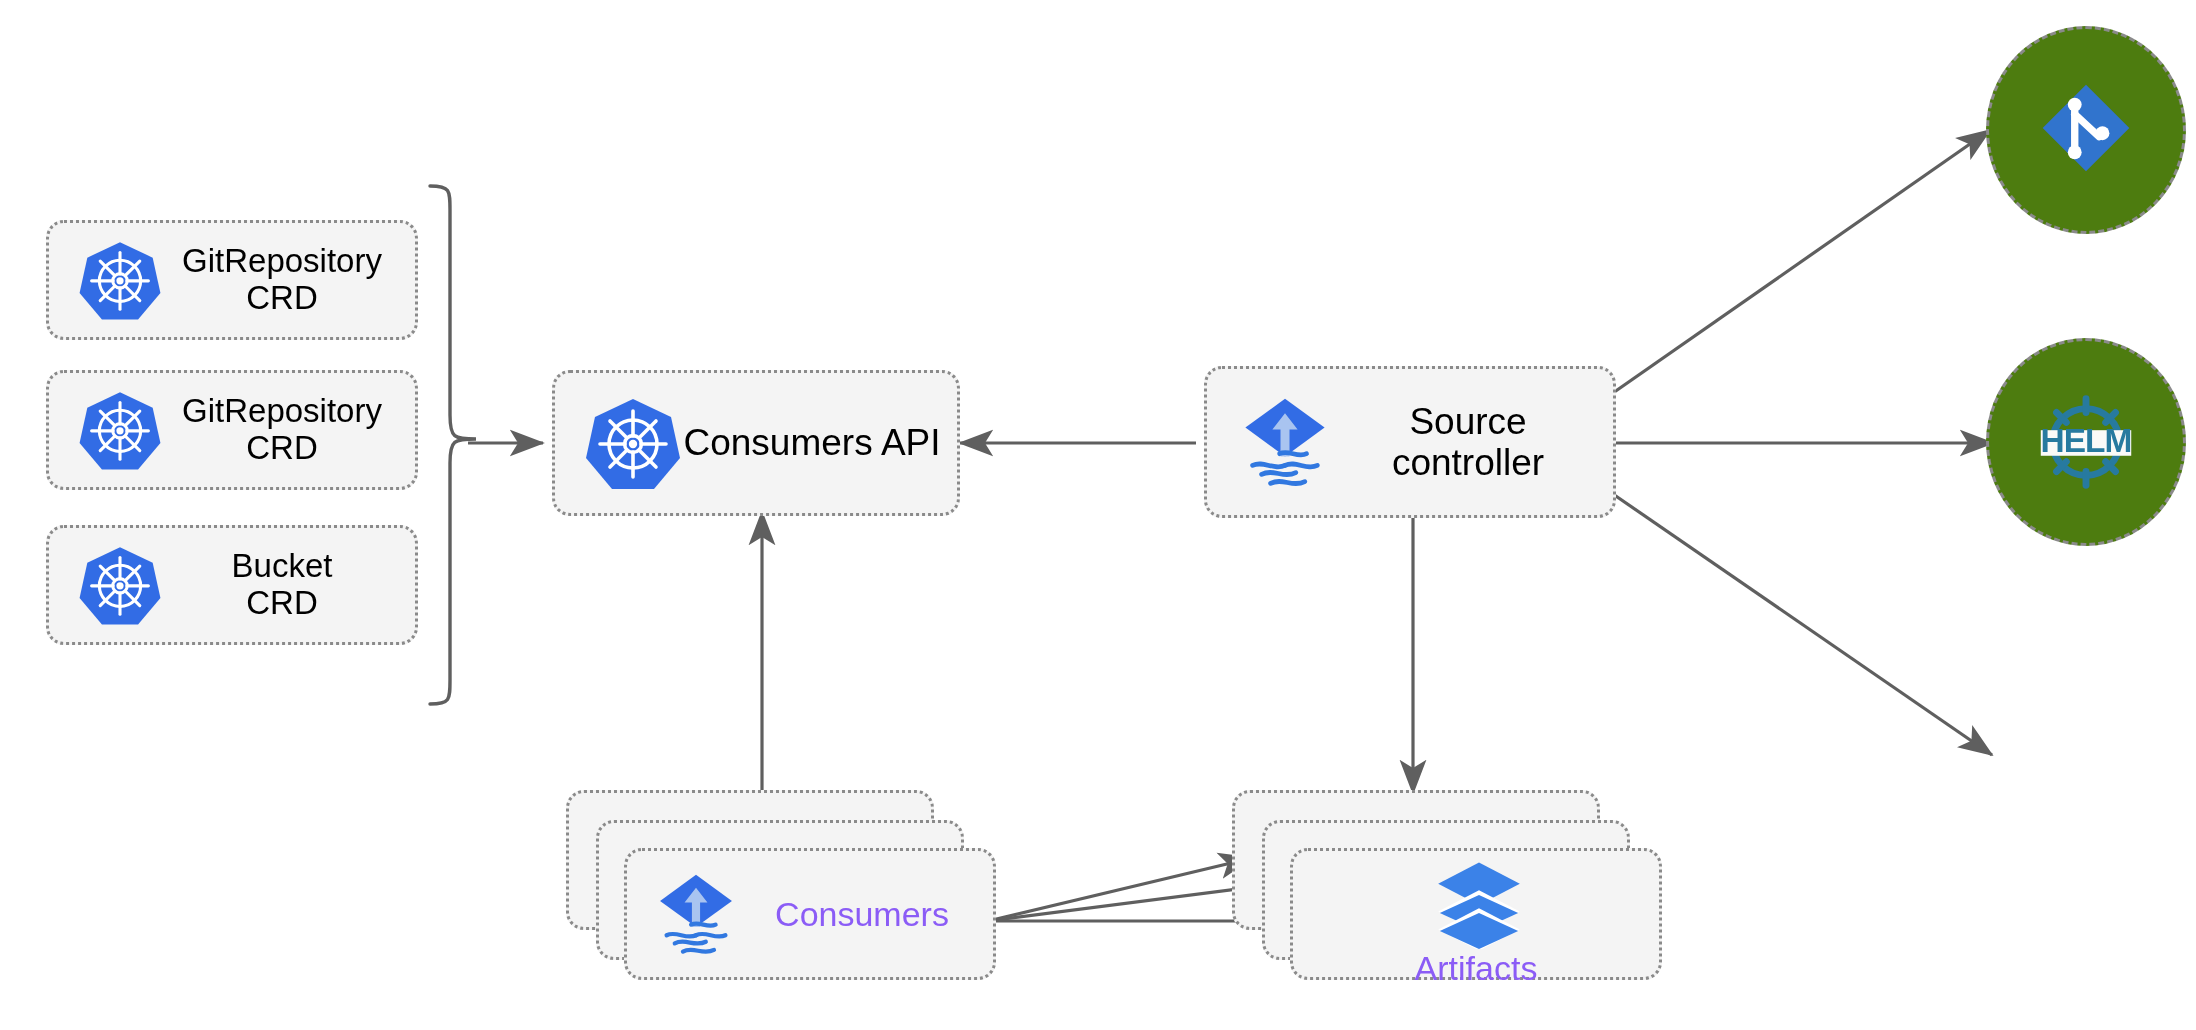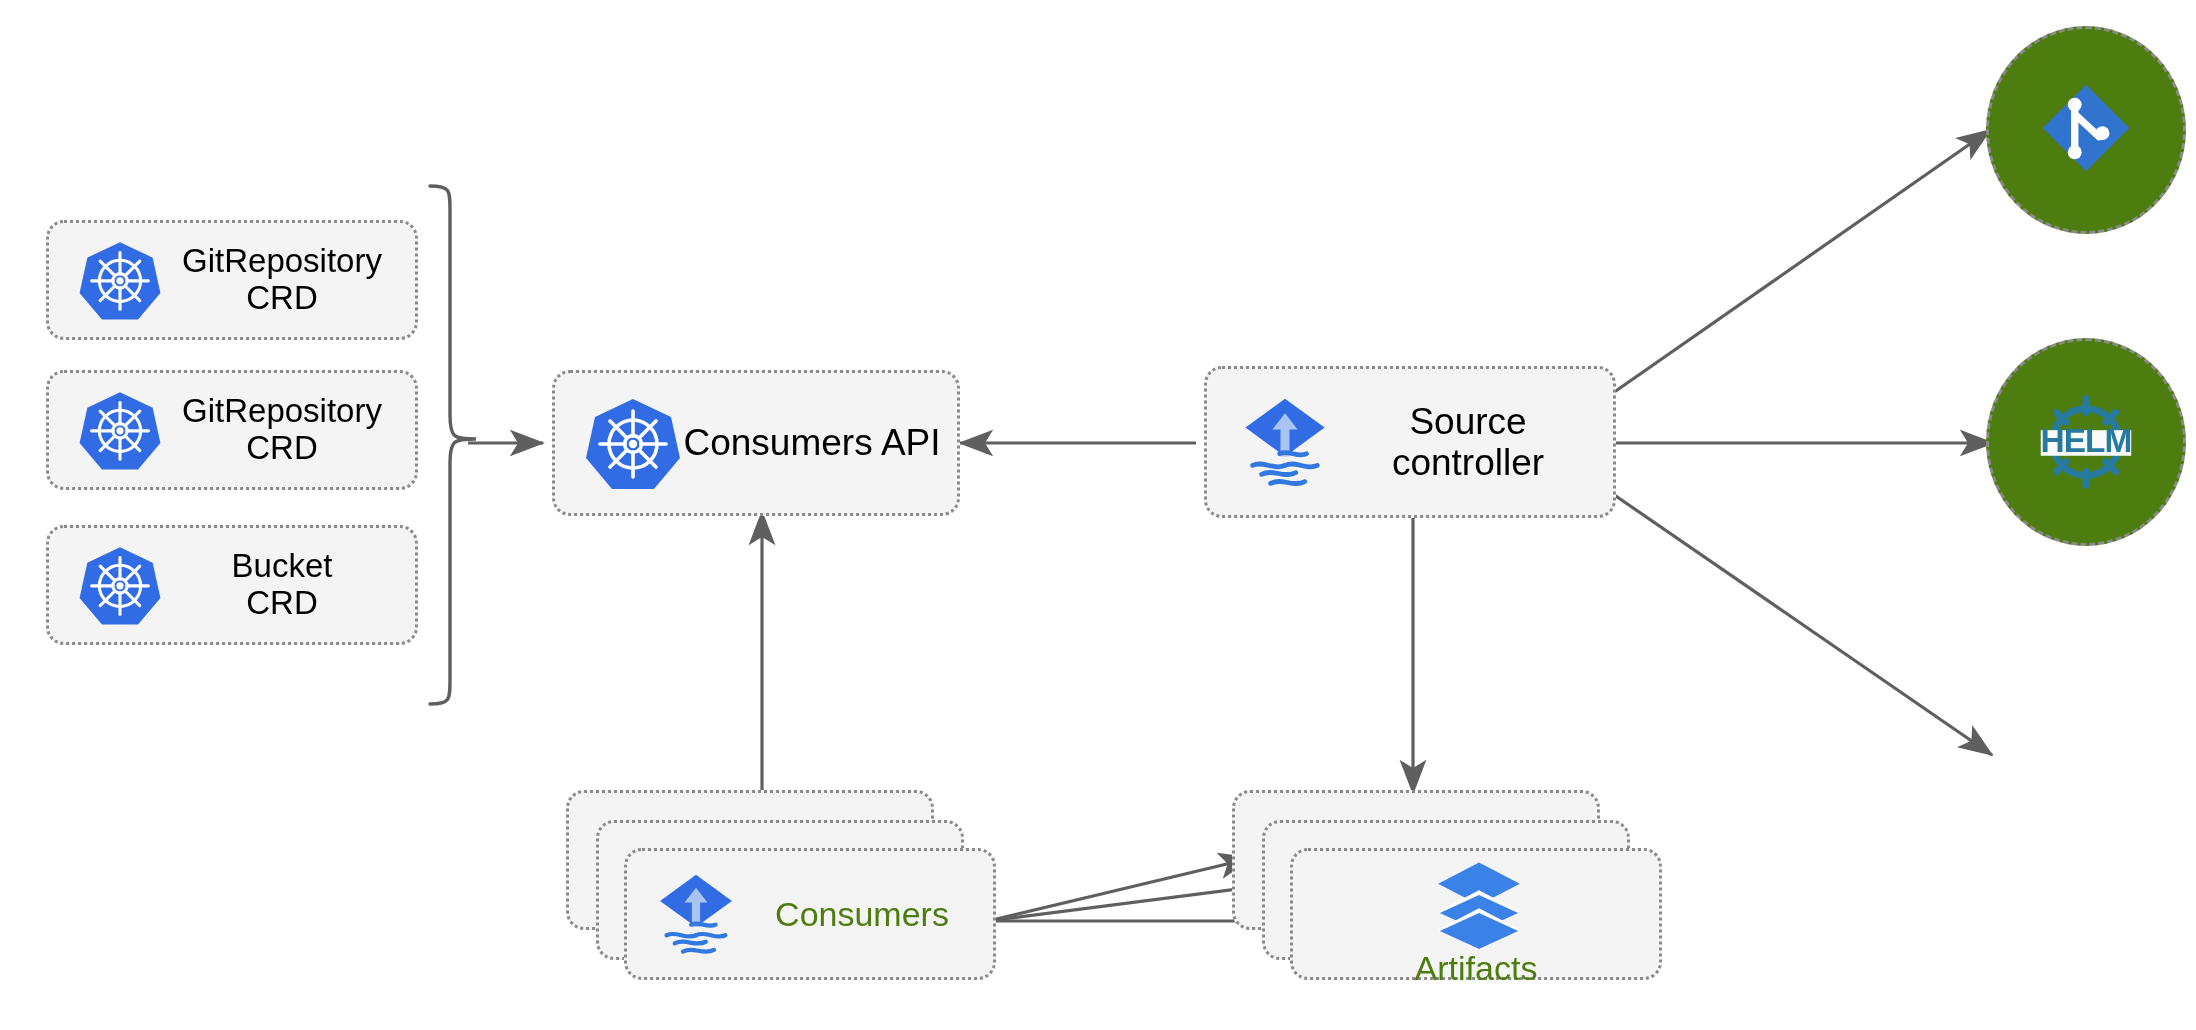--- a/index.html
+++ b/index.html
@@ -50,21 +50,21 @@
   .stack .layer{
     position:absolute;
     background:#f4f4f4;
     border:3px dotted #8a8a8a;
     border-radius:18px;
     box-sizing:border-box;
   }
   .stack .front{
     display:flex;align-items:center;
   }
-  .stack .front .lbl{color:#4d7c0f;font-size:34px;}
+  .stack .front .lbl{color:#8b5cf6;font-size:34px;}
 
   
   .circle{
     position:absolute;
     border:3px dashed #8a8a8a;
     border-radius:50%;
     background:#4d7c0f;
     box-sizing:border-box;
     display:flex;align-items:center;justify-content:center;
     z-index:5;

